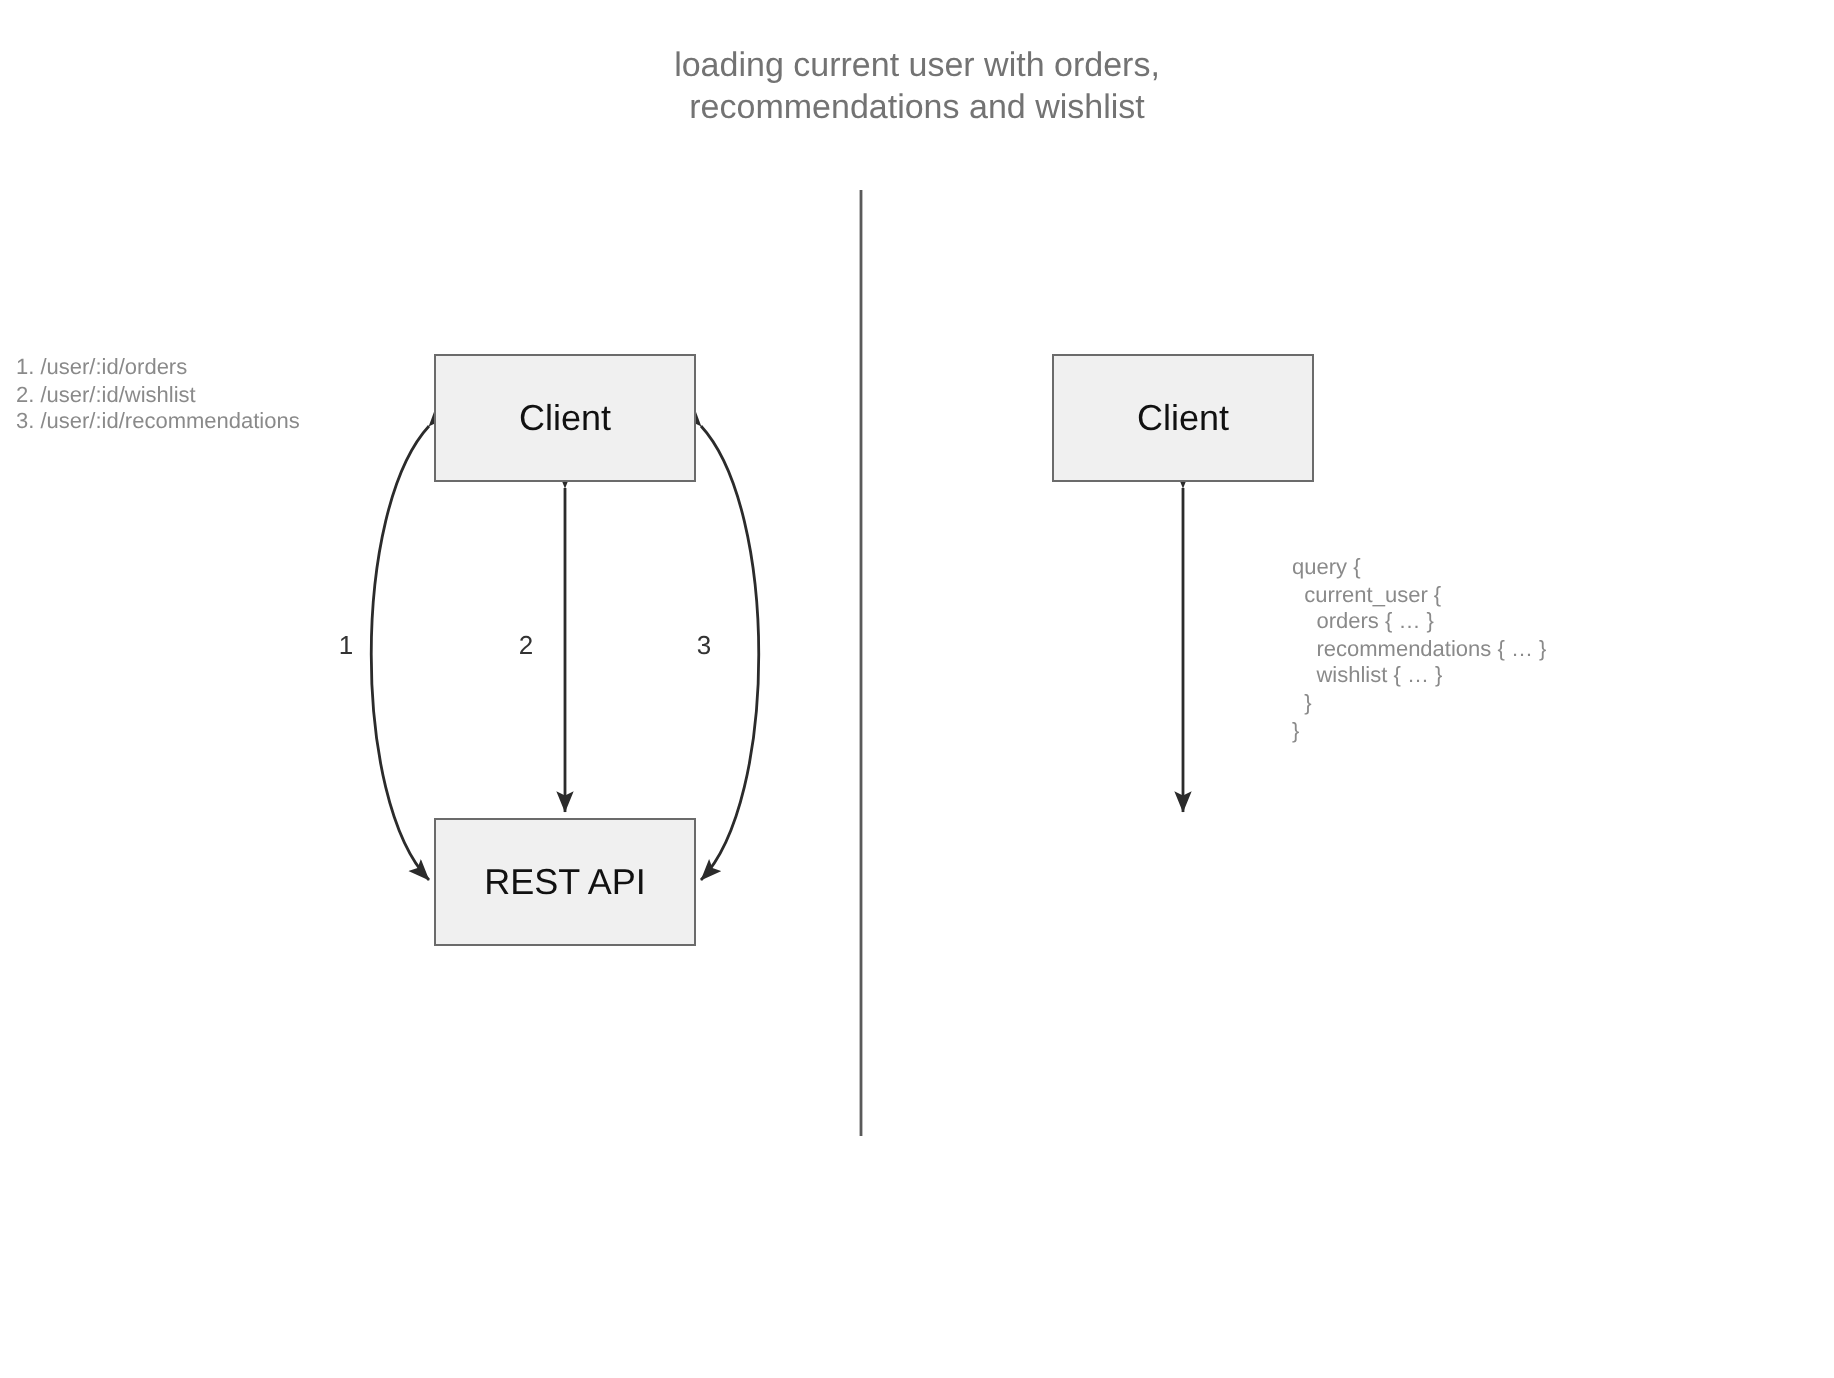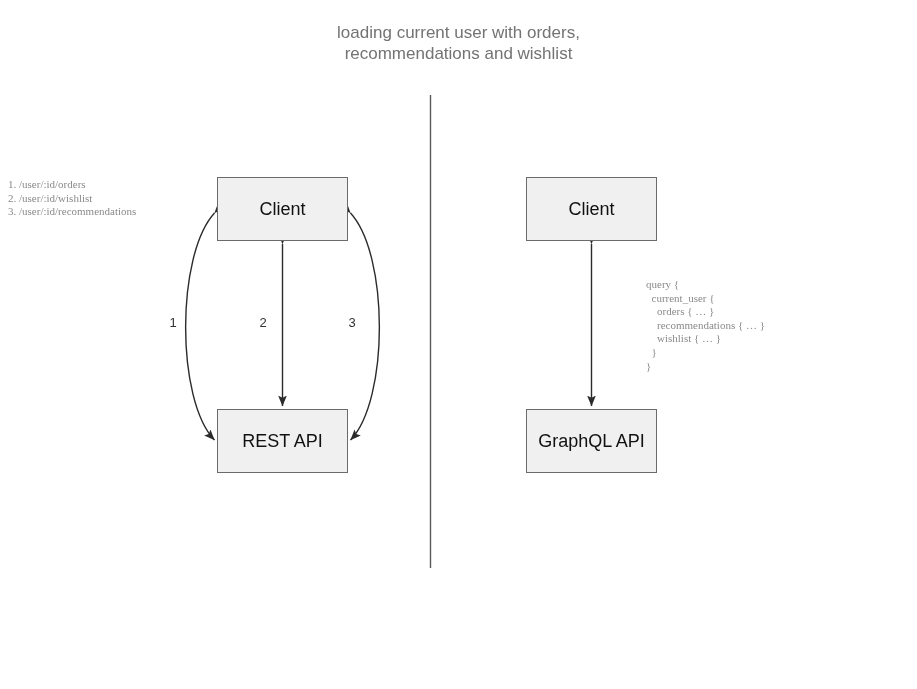--- a/index.html
+++ b/index.html
@@ -64,21 +64,21 @@
     font-size: 13px;
     color: #333333;
     text-align: center;
   }
   #edge-label-1 { left: 160px; top: 315px; width: 26px; }
   #edge-label-2 { left: 250px; top: 315px; width: 26px; }
   #edge-label-3 { left: 339px; top: 315px; width: 26px; }
 
   .code {
     position: absolute;
-    font-family: Liberation Serif, serif;
+    font-family: Liberation Sans, sans-serif;
     font-size: 11px;
     line-height: 13.6px;
     color: #8a8a8a;
     white-space: pre;
   }
   #rest-endpoint-list { left: 8px; top: 178px; }
   #graphql-query      { left: 646px; top: 278px; }
 </style>
 </head>
 <body>
@@ -105,21 +105,20 @@
 
     <line class="stroke" x1="591.5" y1="244" x2="591.5" y2="406" marker-start="url(#arrowhead)" marker-end="url(#arrowhead)"></line>
   </svg>
 
   <div class="node" id="node-client-rest">Client</div>
 
   <div class="node" id="node-rest-api">REST API</div>
 
   <div class="node" id="node-client-gql">Client</div>
 
-  <div class="node" id="node-graphql-api">GraphQL API</div>
 
   <div class="edge-label" id="edge-label-1">1</div>
 
   <div class="edge-label" id="edge-label-2">2</div>
 
   <div class="edge-label" id="edge-label-3">3</div>
 
   <div class="code" id="rest-endpoint-list">1. /user/:id/orders
 2. /user/:id/wishlist
 3. /user/:id/recommendations</div>

